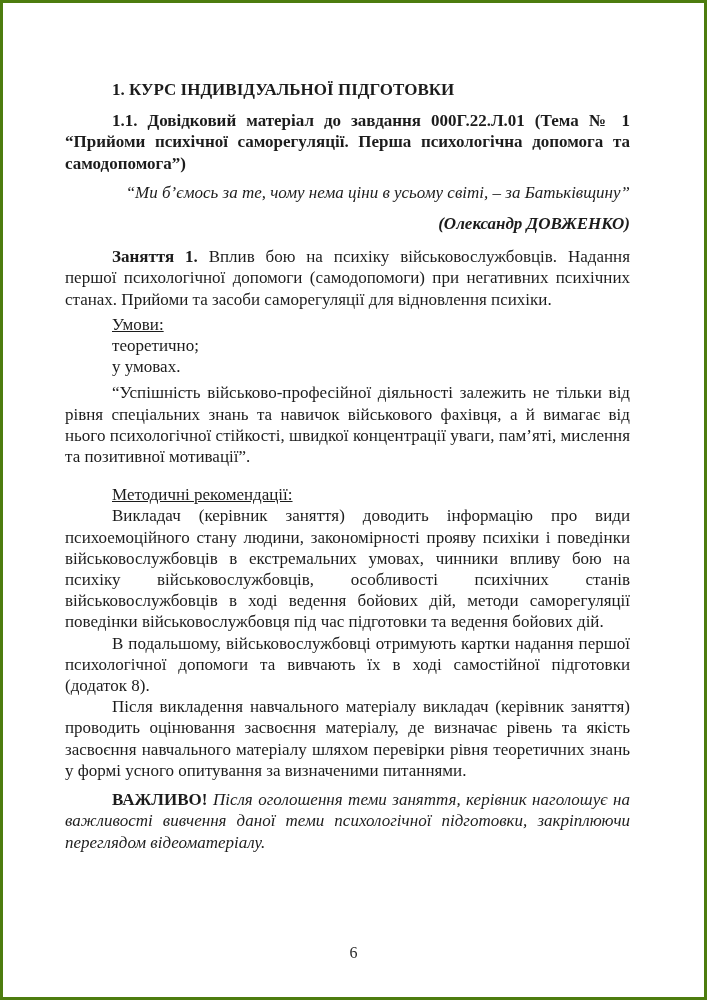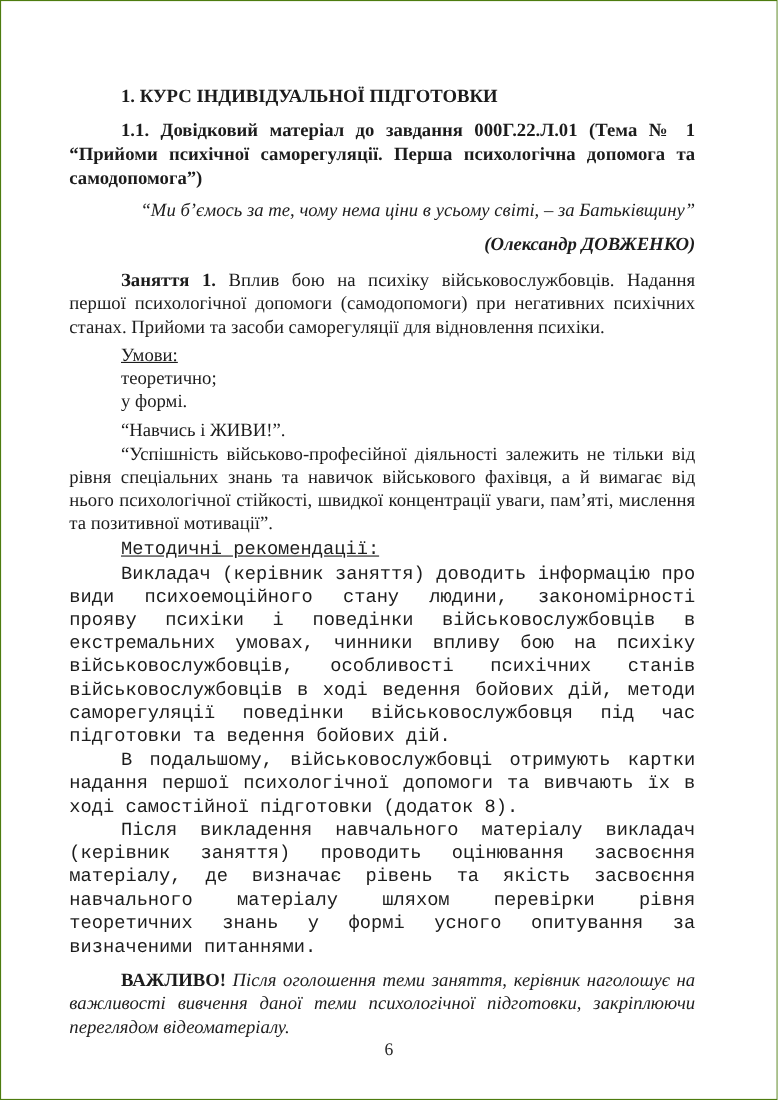--- a/index.html
+++ b/index.html
@@ -2,21 +2,21 @@
 <html lang="uk"><head>
 <meta charset="utf-8">
 <style>
   html, body { margin: 0; padding: 0; background: #ffffff; }
   .page {
     position: relative;
     width: 707px;
     height: 1000px;
     box-sizing: border-box;
     background: #ffffff;
-    border: 1px solid #4d7c0f;
+    border: 3px solid #4d7c0f;
     padding: 76px 74px 0 62px;
     font-family: "Liberation Serif", "DejaVu Serif", serif;
     font-size: 17px;
     line-height: 21.2px;
     color: #1c1c1c;
     overflow: hidden;
   }
   .para {
     margin: 0;
     text-indent: 47px;
@@ -40,21 +40,21 @@
   .epigraph-attribution {
     margin: 10px 0 0 0;
     text-align: right;
     font-style: italic;
     font-weight: bold;
     text-indent: 0;
   }
   .lesson-para { margin-top: 12px; }
   .conditions-section { margin-top: 4px; }
   .narratives-section { margin-top: 5px; }
-  .methodology-section { margin-top: 4px; font-family: Liberation Mono, monospace; }
+  .methodology-section { margin-top: 17px; }
   .important-para { margin-top: 8px; font-style: italic; }
   .important-para b { font-style: normal; }
   .page-footer {
     position: absolute;
     left: 0; right: 0;
     bottom: 34px;
     text-align: center;
     font-size: 16px;
     color: #2a2a2a;
   }
@@ -70,25 +70,24 @@
 
   <p class="epigraph-quote">“Ми б’ємось за те, чому нема ціни в усьому світі, – за Батьківщину”</p>
 
   <p class="epigraph-attribution">(Олександр ДОВЖЕНКО)</p>
 
   <p class="para lesson-para"><b>Заняття 1.</b> <span>Вплив бою на психіку військовослужбовців. Надання першої психологічної допомоги (самодопомоги) при негативних психічних станах. Прийоми та засоби саморегуляції для відновлення психіки.</span></p>
 
   <section class="conditions-section">
     <p class="para underlined">Умови:</p>
     <p class="para">теоретично;</p>
-    <p class="para">у формі.</p>
+    <p class="para">у умовах.</p>
   </section>
 
   <section class="narratives-section">
-    <p class="para">“Навчись і ЖИВИ!”.</p>
     <p class="para">“Успішність військово-професійної діяльності залежить не тільки від рівня спеціальних знань та навичок військового фахівця, а й вимагає від нього психологічної стійкості, швидкої концентрації уваги, пам’яті, мислення та позитивної мотивації”.</p>
   </section>
 
   <section class="methodology-section">
     <p class="para underlined">Методичні рекомендації:</p>
     <p class="para">Викладач (керівник заняття) доводить інформацію про види психоемоційного стану людини, закономірності прояву психіки і поведінки військовослужбовців в екстремальних умовах, чинники впливу бою на психіку військовослужбовців, особливості психічних станів військовослужбовців в ході ведення бойових дій, методи саморегуляції поведінки військовослужбовця під час підготовки та ведення бойових дій.</p>
     <p class="para">В подальшому, військовослужбовці отримують картки надання першої психологічної допомоги та вивчають їх в ході самостійної підготовки (додаток 8).</p>
     <p class="para">Після викладення навчального матеріалу викладач (керівник заняття) проводить оцінювання засвоєння матеріалу, де визначає рівень та якість засвоєння навчального матеріалу шляхом перевірки рівня теоретичних знань у формі усного опитування за визначеними питаннями.</p>
   </section>
 

